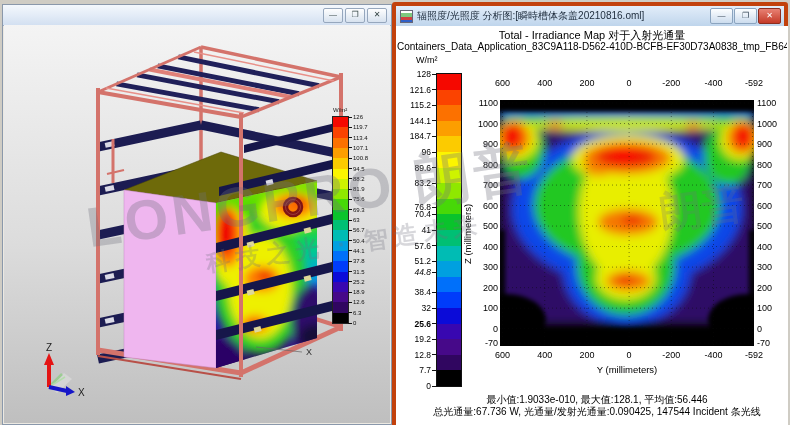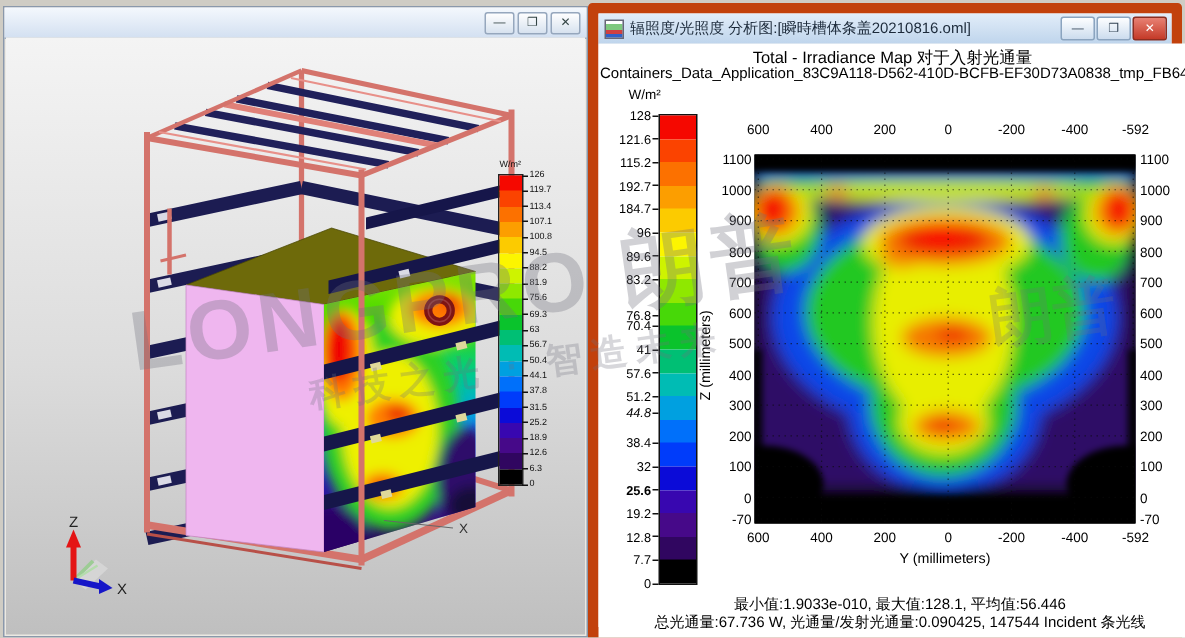--- a/index.html
+++ b/index.html
@@ -18,21 +18,21 @@
   #scene{position:absolute;left:0;top:0;}
   
   #lcb{position:absolute;left:326px;top:82px;width:60px;height:230px;font-size:6px;color:#111;}
   #lcb-unit{position:absolute;left:3px;top:0;font-size:6px;}
   #lcb-bar{position:absolute;left:3px;top:10px;width:15px;height:206px;outline:1px solid #222;}
   .lcb-seg{position:absolute;left:0;width:15px;}
   .lcb-tick{position:absolute;left:18px;display:flex;align-items:center;height:6px;white-space:nowrap;}
   .lcb-dash{width:4px;height:1px;background:#111;margin-right:1px;}
   
   #right-window{left:392px;top:2px;width:396px;height:423px;background:#fff;
-     border:7px solid #c2410c;border-radius:3px 3px 0 0;}
+     border:4px solid #c2410c;border-radius:3px 3px 0 0;}
   #right-titlebar{position:absolute;left:0;top:0;right:0;height:20px;
      background:linear-gradient(#e2edf9,#bfd5ec);border-bottom:1px solid #8fb0d0;
      display:flex;align-items:center;font-size:10px;color:#1c2a3a;}
   #rw-icon{width:11px;height:11px;margin:0 4px 0 4px;background:linear-gradient(#fff 20%,#7ec87e 20% 55%,#d04040 55% 80%,#3060c8 80%);
      border:1px solid #667;}
   #rw-title{white-space:nowrap;overflow:hidden;max-width:300px;}
   .rw-buttons{margin-left:auto;display:flex;gap:1px;padding-right:3px;}
   .rw-btn{width:21px;height:14px;font-size:8px;line-height:13px;text-align:center;color:#345;
      background:linear-gradient(#fdfeff,#ccdcee);border:1px solid #8ba4bf;border-radius:2px;cursor:pointer;}
   .rw-btn.close{background:linear-gradient(#e88173,#c43a28);color:#fff;border-color:#8c2d20;}
@@ -451,21 +451,21 @@
       </div>
       <div class="rcb-tick" style="top: 58.6px; text-align: center;">
         <span>121.6</span>
         <span class="rcb-dash"></span>
       </div>
       <div class="rcb-tick" style="top: 74.2px; text-align: center;">
         <span>115.2</span>
         <span class="rcb-dash"></span>
       </div>
       <div class="rcb-tick" style="top: 89.8px;">
-        <span>192.7</span>
+        <span>144.1</span>
         <span class="rcb-dash"></span>
       </div>
       <div class="rcb-tick" style="top: 105.4px;">
         <span>184.7</span>
         <span class="rcb-dash"></span>
       </div>
       <div class="rcb-tick" style="top: 121px;">
         <span>96</span>
         <span class="rcb-dash"></span>
       </div>

